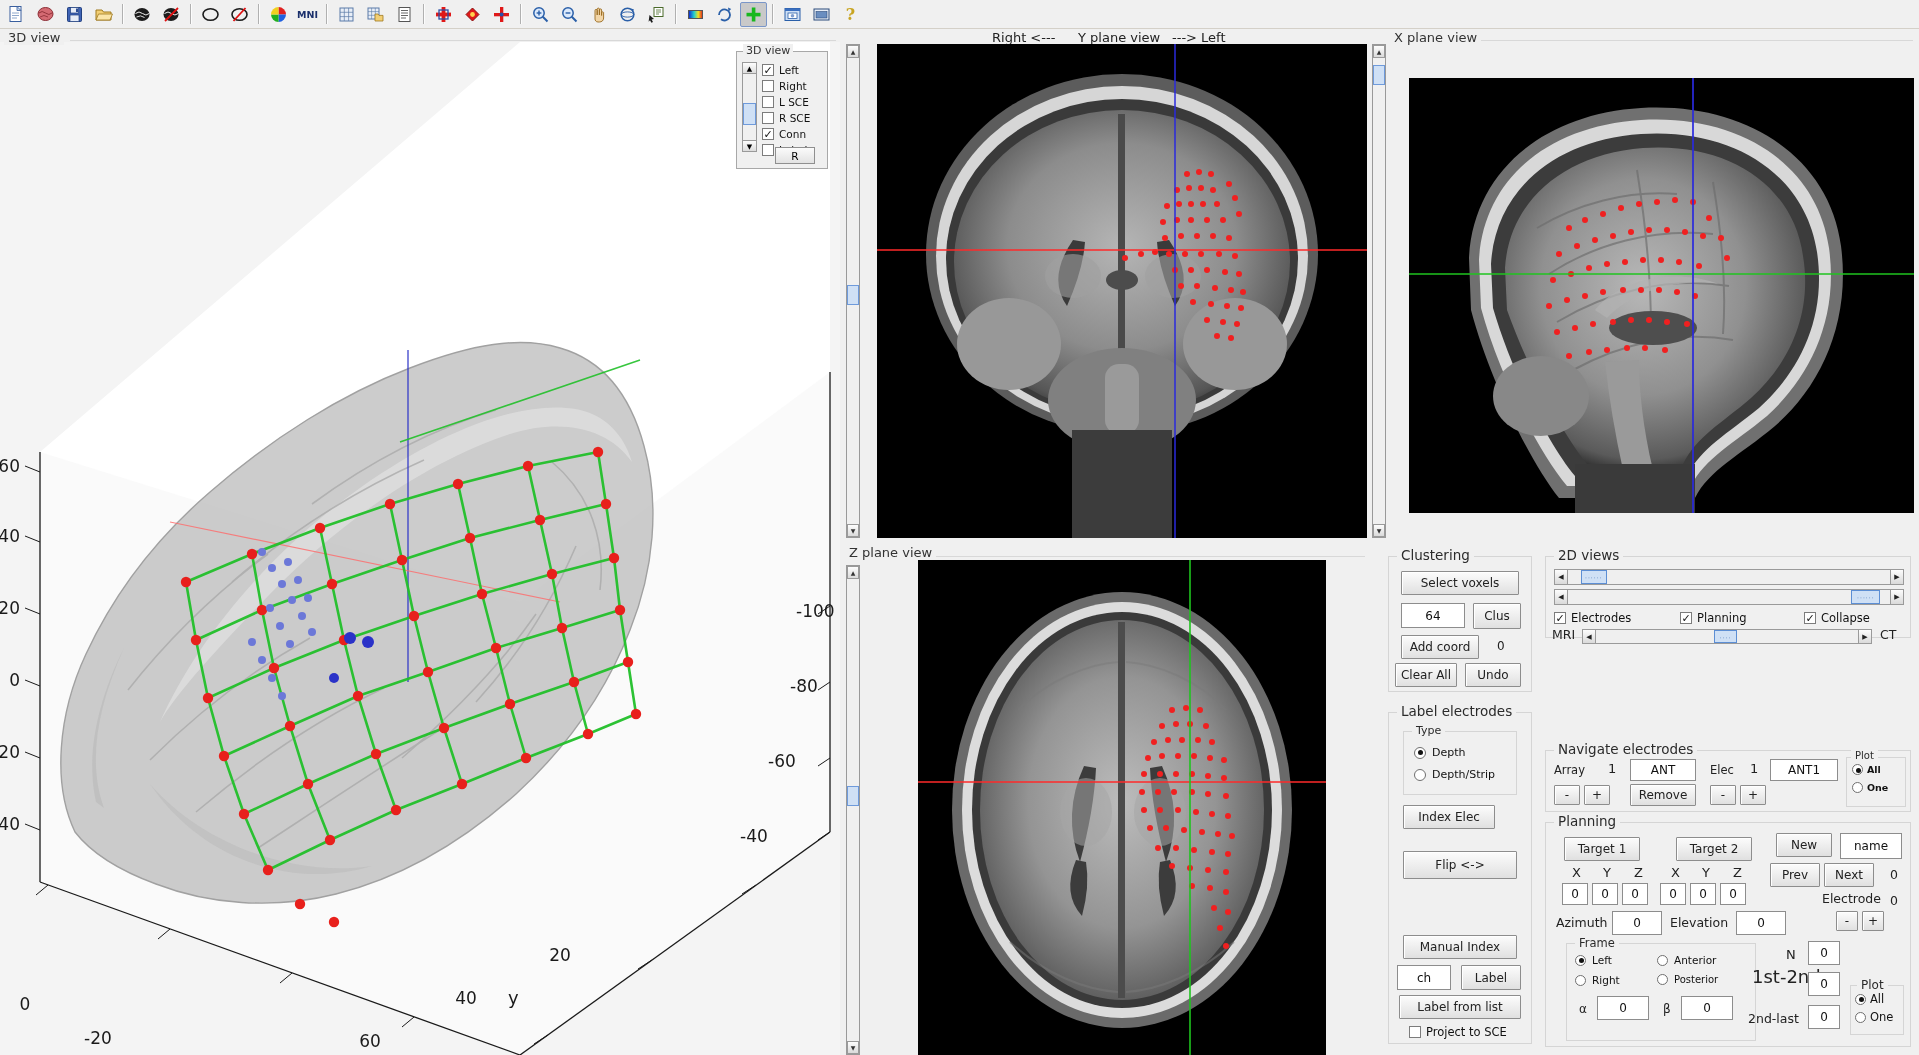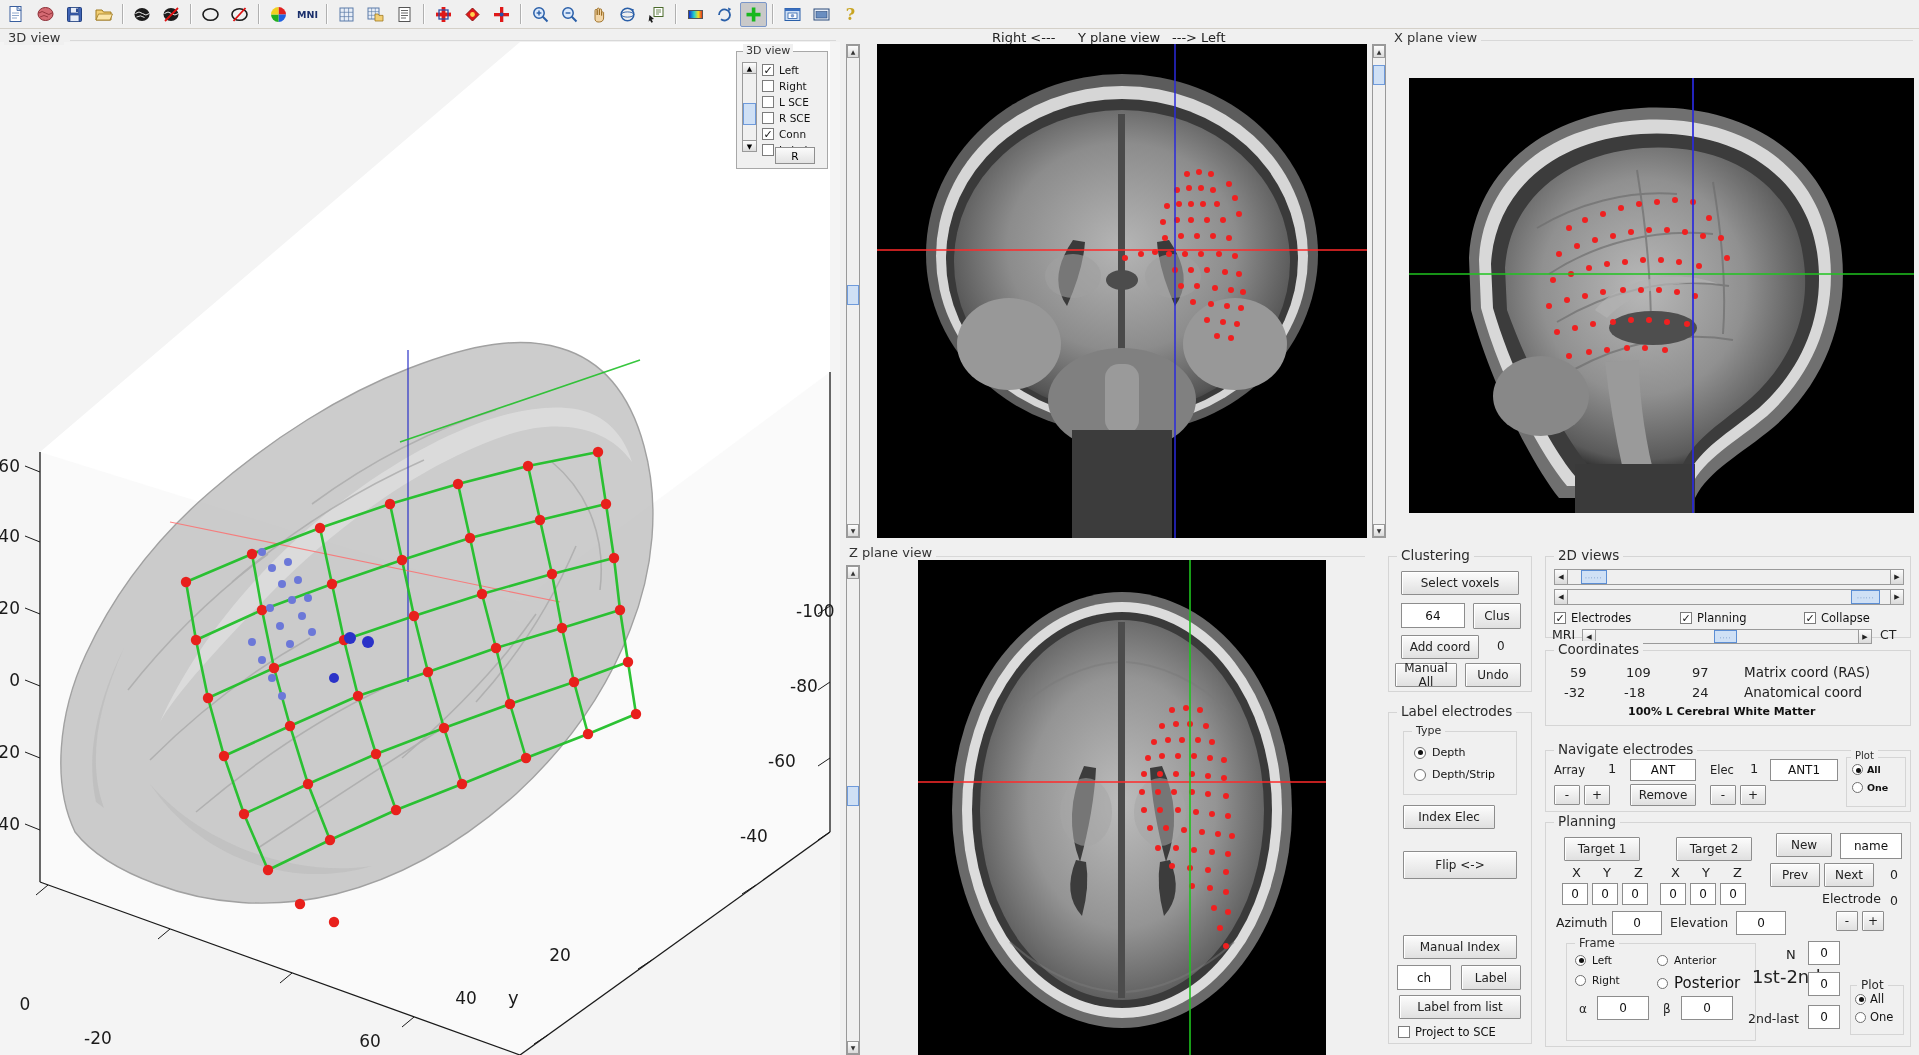--- a/index.html
+++ b/index.html
@@ -917,21 +917,21 @@
     </svg>
   </div>
 
   <div class="grp" style="left:1388px;top:556px;width:144px;height:136px;">
     <div class="grp-title">Clustering</div>
     <div class="btn" style="left:12px;top:14px;width:118px;height:24px;">Select voxels</div>
     <div class="txtin" style="left:12px;top:46px;width:64px;height:25px;">64</div>
     <div class="btn" style="left:84px;top:46px;width:48px;height:26px;">Clus</div>
     <div class="btn" style="left:12px;top:78px;width:78px;height:24px;">Add coord</div>
     <div class="stat" style="left:108px;top:82px;">0</div>
-    <div class="btn" style="left:6px;top:106px;width:62px;height:24px;">Manual All</div>
+    <div class="btn" style="left:6px;top:106px;width:62px;height:24px;">Clear All</div>
     <div class="btn" style="left:76px;top:106px;width:56px;height:24px;">Undo</div>
   </div>
 
   <div class="grp" style="left:1388px;top:712px;width:144px;height:332px;">
     <div class="grp-title">Label electrodes</div>
 
     <div class="grp small" style="left:14px;top:18px;width:114px;height:64px;">
       <div class="grp-title">Type</div>
       <div class="radio-row" style="left:10px;top:14px;">
         <span class="rbox on"></span>
@@ -942,21 +942,21 @@
         <span class="rl">Depth/Strip</span>
       </div>
     </div>
 
     <div class="btn" style="left:14px;top:92px;width:92px;height:24px;">Index Elec</div>
     <div class="btn" style="left:14px;top:138px;width:114px;height:28px;">Flip &lt;-&gt;</div>
     <div class="btn" style="left:14px;top:222px;width:114px;height:24px;">Manual Index</div>
     <div class="txtin" style="left:8px;top:252px;width:54px;height:25px;">ch</div>
     <div class="btn" style="left:72px;top:252px;width:60px;height:25px;">Label</div>
     <div class="btn" style="left:10px;top:282px;width:122px;height:24px;">Label from list</div>
-    <div class="chk-inline" style="left:9px;top:312px;">
+    <div class="chk-inline" style="left:20px;top:312px;">
       <span class="cbox"></span>
       <span class="cl">Project to SCE</span>
     </div>
   </div>
 
   <div class="grp" style="left:1545px;top:556px;width:366px;height:82px;">
     <div class="grp-title">2D views</div>
     <div class="hsb" style="left:8px;top:12px;width:350px;height:16px;">
       <div class="ha">◀</div>
       <div class="htrack">
@@ -987,32 +987,20 @@
     <div class="hsb" style="left:36px;top:72px;width:290px;height:15px;">
       <div class="ha">◀</div>
       <div class="htrack">
         <div class="hthumb" style="left:45%;width:9%;">····</div>
       </div>
       <div class="ha r">▶</div>
     </div>
     <div class="stat" style="left:334px;top:70px;font-size:12.5px;">CT</div>
   </div>
 
-  <div class="grp" style="left:1545px;top:650px;width:366px;height:76px;">
-    <div class="grp-title">Coordinates</div>
-    <div class="stat" style="left:24px;top:14px;font-size:13px;">59</div>
-    <div class="stat" style="left:80px;top:14px;font-size:13px;">109</div>
-    <div class="stat" style="left:146px;top:14px;font-size:13px;">97</div>
-    <div class="stat" style="left:198px;top:13px;font-size:13.5px;">Matrix coord (RAS)</div>
-    <div class="stat" style="left:18px;top:34px;font-size:13px;">-32</div>
-    <div class="stat" style="left:78px;top:34px;font-size:13px;">-18</div>
-    <div class="stat" style="left:146px;top:34px;font-size:13px;">24</div>
-    <div class="stat" style="left:198px;top:33px;font-size:13.5px;">Anatomical coord</div>
-    <div class="statb" style="left:82px;top:54px;">100% L Cerebral White Matter</div>
-  </div>
 
   <div class="grp" style="left:1545px;top:750px;width:366px;height:62px;">
     <div class="grp-title">Navigate electrodes</div>
     <div class="stat" style="left:8px;top:12px;font-size:11.5px;">Array</div>
     <div class="stat" style="left:62px;top:10px;font-size:13px;">1</div>
     <div class="txtin" style="left:84px;top:8px;width:66px;height:22px;">ANT</div>
     <div class="btn" style="left:8px;top:34px;width:26px;height:20px;">-</div>
     <div class="btn" style="left:38px;top:34px;width:26px;height:20px;">+</div>
     <div class="btn" style="left:84px;top:33px;width:66px;height:22px;">Remove</div>
     <div class="stat" style="left:164px;top:12px;font-size:11.5px;">Elec</div>
@@ -1078,21 +1066,21 @@
       <div class="radio-row" style="left:8px;top:30px;">
         <span class="rbox" style="width:11px;height:11px;"></span>
         <span class="rl" style="font-size:10.5px;">Right</span>
       </div>
       <div class="radio-row" style="left:90px;top:10px;">
         <span class="rbox" style="width:11px;height:11px;"></span>
         <span class="rl" style="font-size:10.5px;">Anterior</span>
       </div>
       <div class="radio-row" style="left:90px;top:30px;">
         <span class="rbox" style="width:11px;height:11px;"></span>
-        <span class="rl" style="font-size:15px;">Posterior</span>
+        <span class="rl" style="font-size:10px;">Posterior</span>
       </div>
       <div class="stat" style="left:12px;top:58px;font-size:12px;">α</div>
       <div class="txtin" style="left:30px;top:52px;width:52px;height:24px;">0</div>
       <div class="stat" style="left:96px;top:58px;font-size:12px;">β</div>
       <div class="txtin" style="left:114px;top:52px;width:52px;height:24px;">0</div>
     </div>
 
     <div class="stat" style="left:240px;top:124px;font-size:13px;">N</div>
     <div class="txtin" style="left:262px;top:118px;width:32px;height:24px;">0</div>
     <div class="stat" style="left:206px;top:143px;font-size:18px;">1st-2nd</div>

